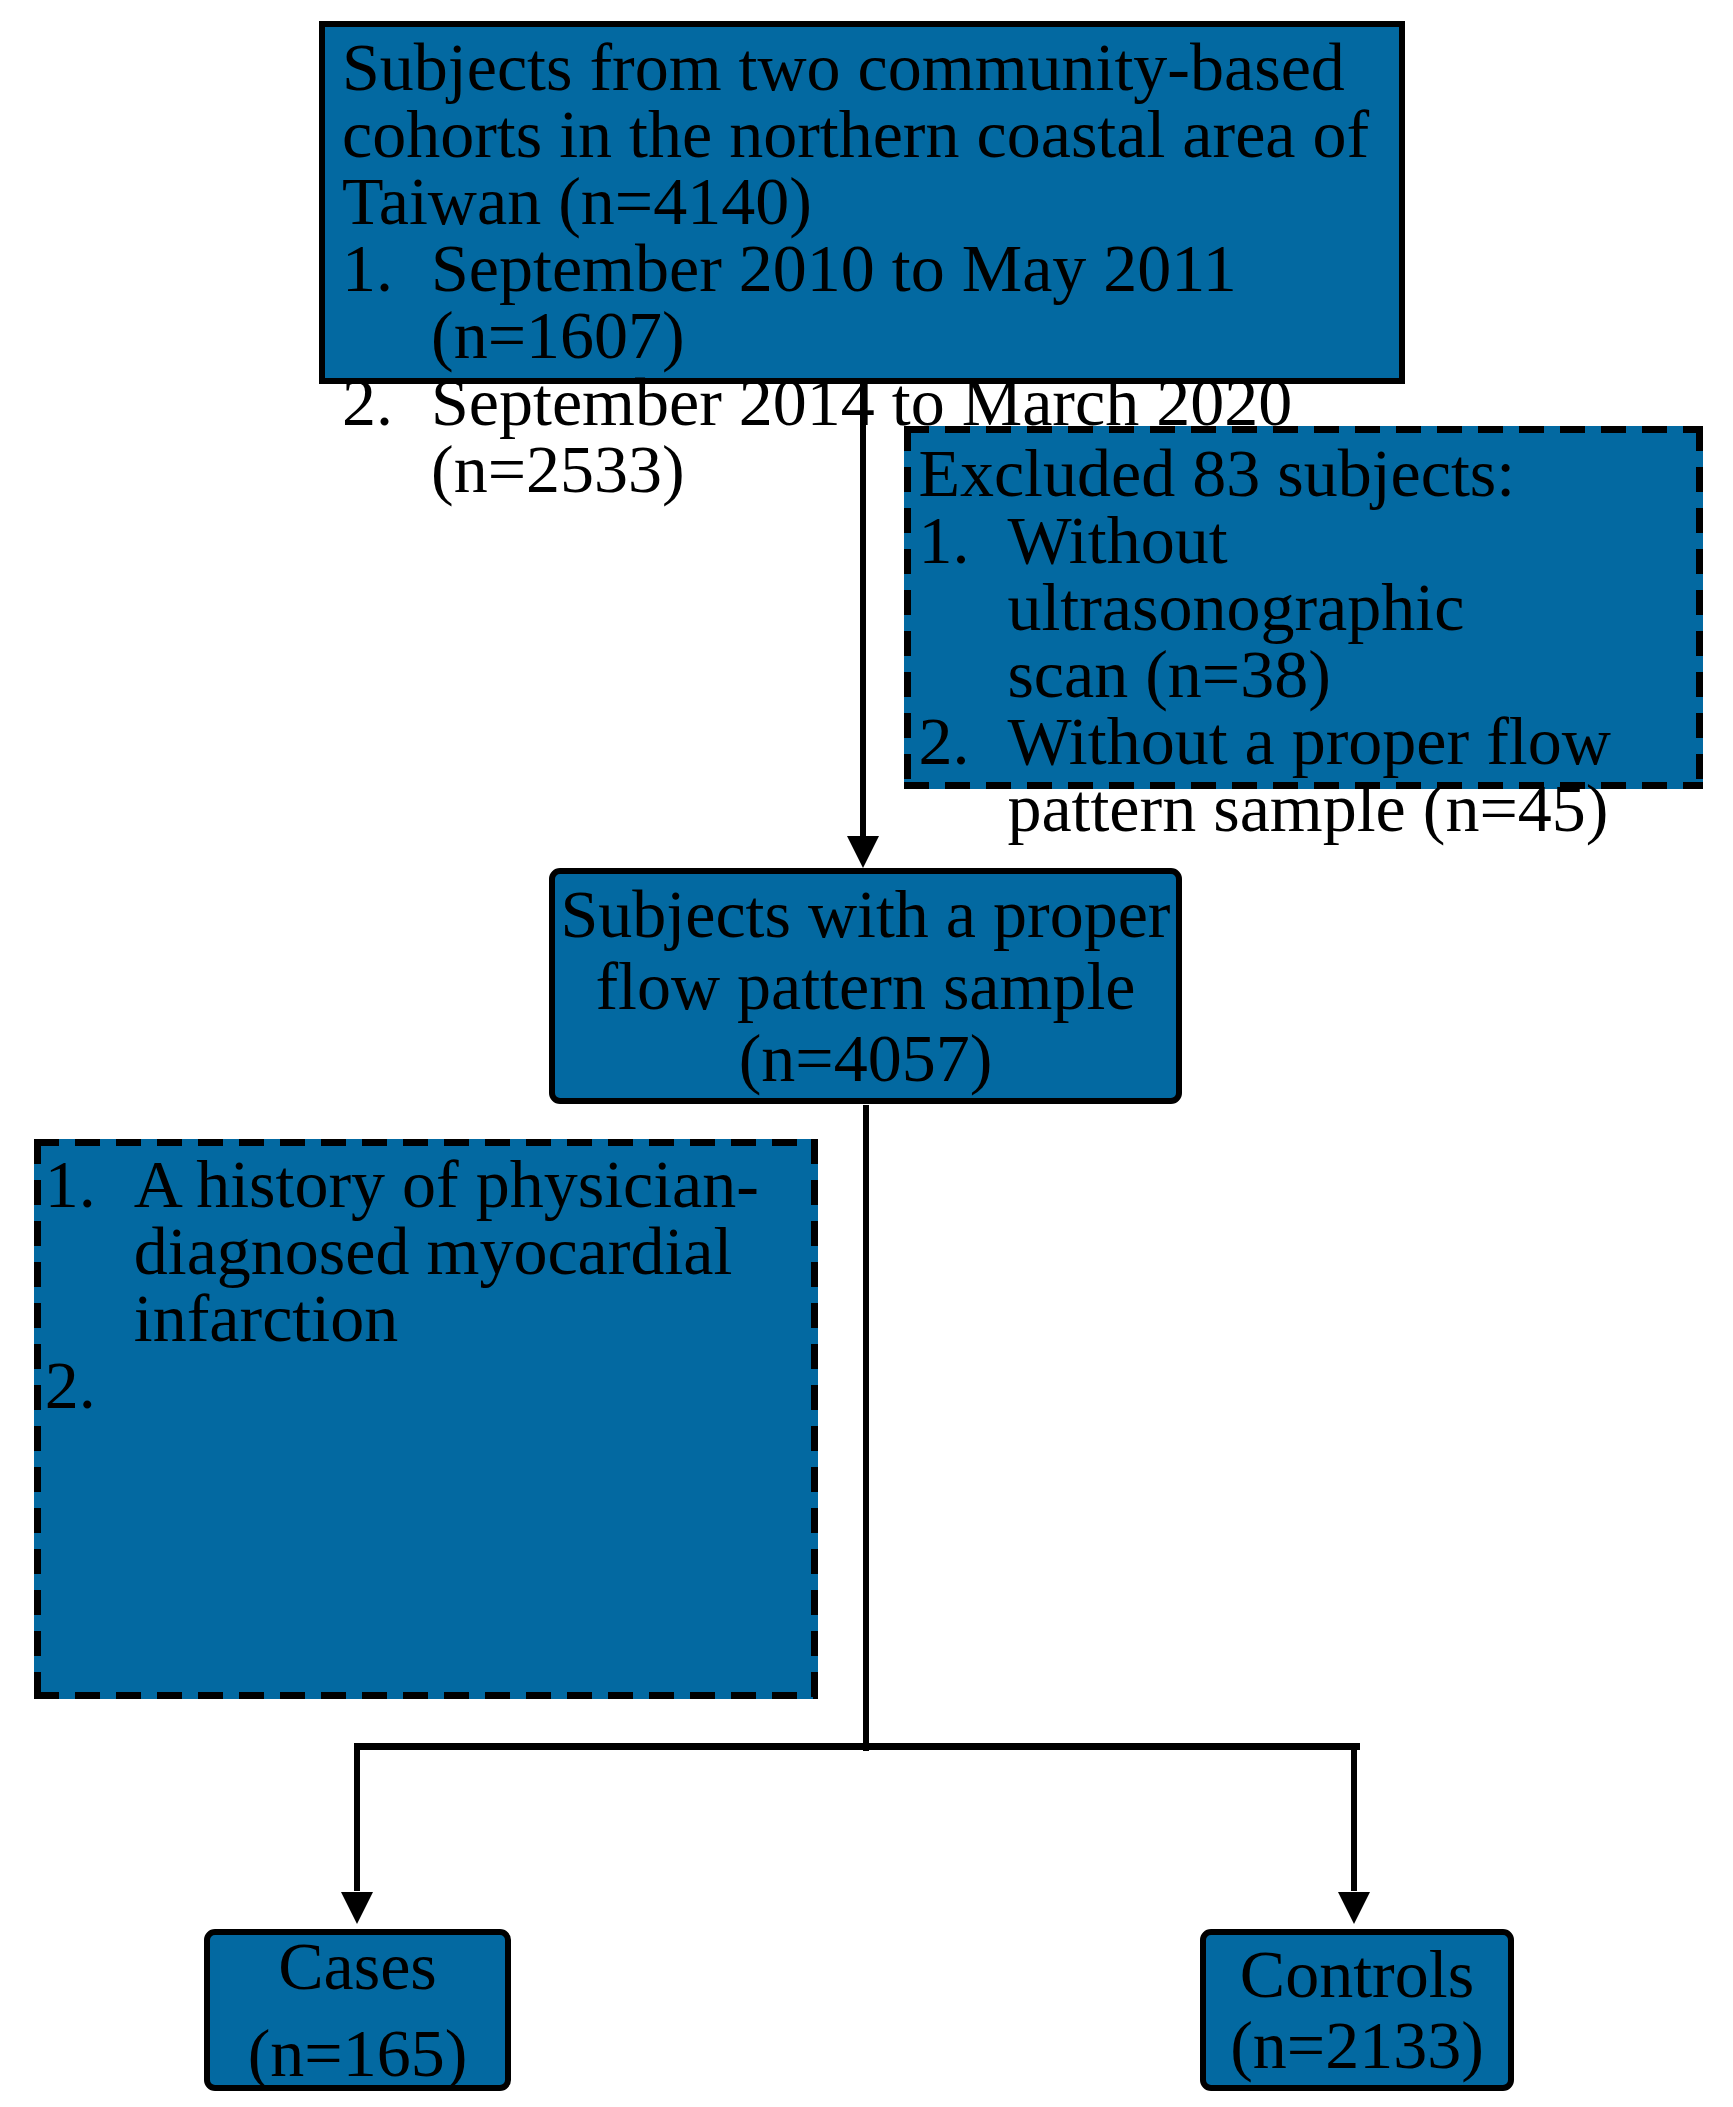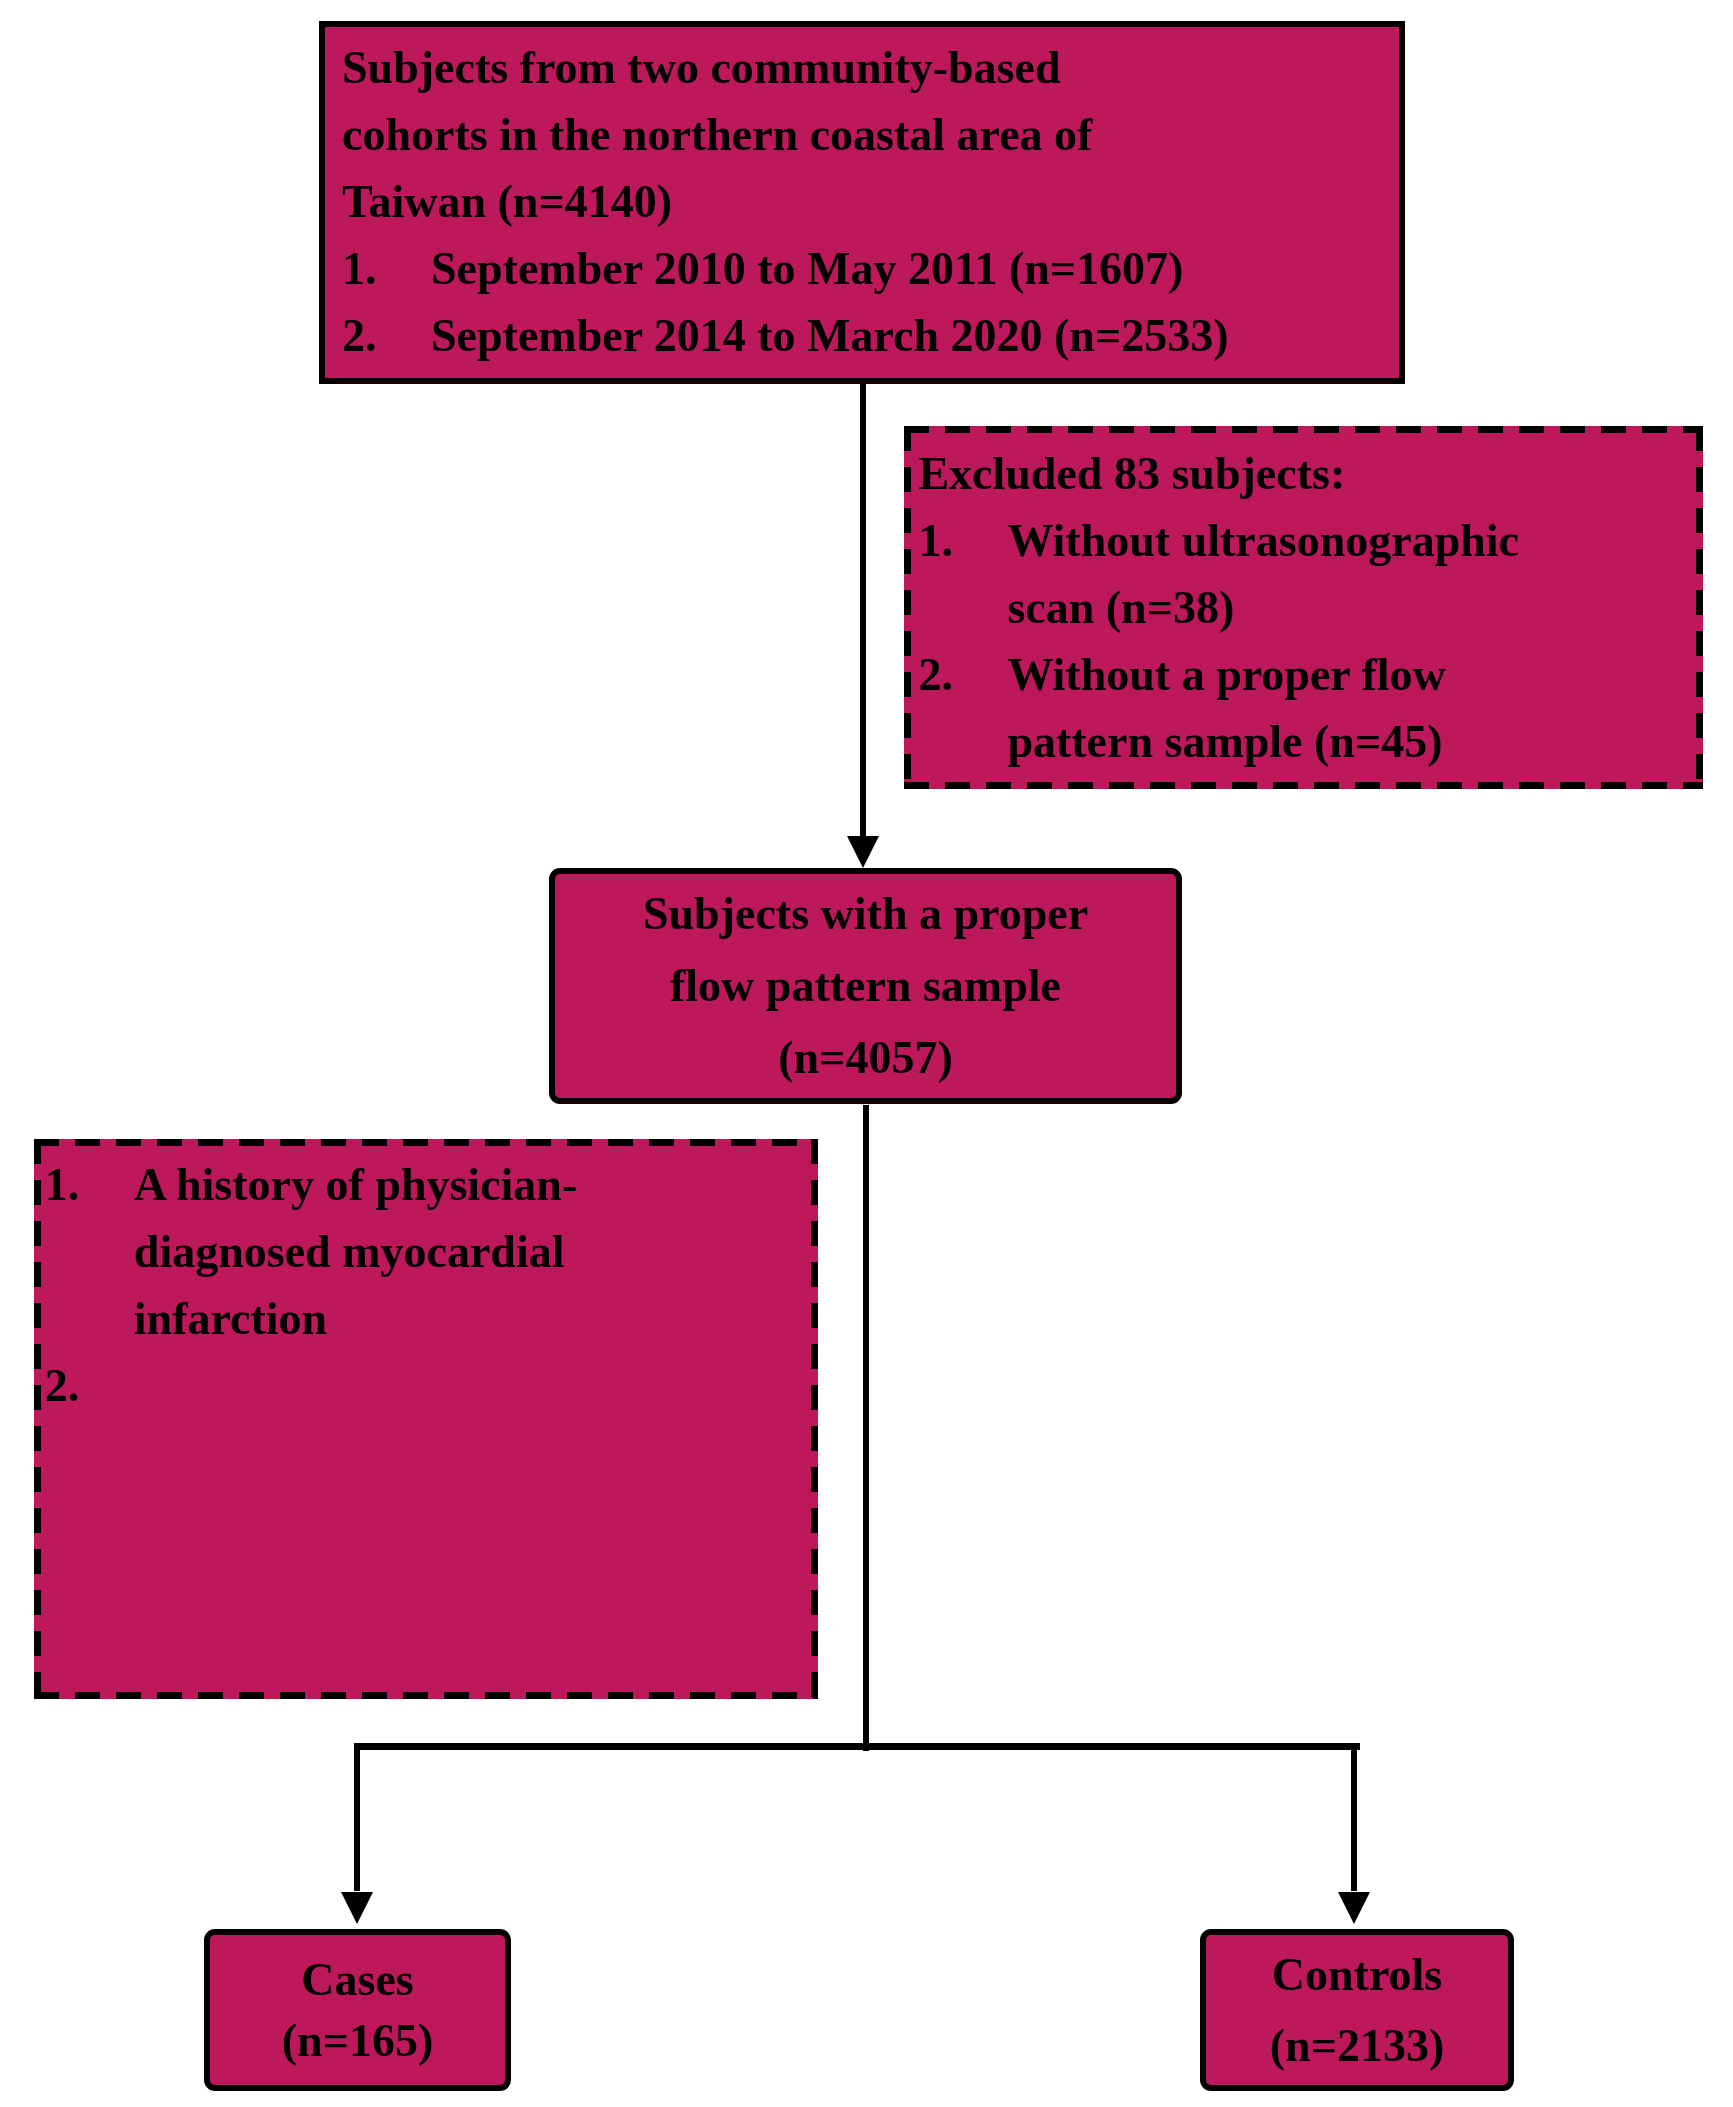--- a/index.html
+++ b/index.html
@@ -15,24 +15,23 @@
     background: #ffffff;
     font-family: "Liberation Serif", "DejaVu Serif", serif;
     color: #000000;
     overflow: hidden;
   }
 
   
   .box {
     position: absolute;
     box-sizing: border-box;
-    background: #be185d;
-    font-size: 46px;
+    background: #0369a1;
+    font-size: 68px;
     line-height: 67px;
-    font-weight: bold;
   }
   .solid-box {
     border: 6.6px solid #000000;
   }
   .dashed-box {
     border: none;
   }
   
   .dash-edge { position: absolute; }
   .dash-h {
@@ -80,21 +79,21 @@
   #box-cohort .box-content { padding: 7.2px 15.6px 0 17px; }
 
   #box-excluded { left: 904px; top: 426px;  width: 799px; height: 363px; }
   #box-excluded .box-content { padding: 14.4px 12px 0 14.4px; }
 
   #box-proper   { left: 549px;  top: 868px; width: 633px; height: 236px; line-height: 72px; }
 
   #box-criteria { left: 34px;   top: 1139px; width: 784px; height: 560px; }
   #box-criteria .box-content { padding: 12px 8.4px 0 10.8px; }
 
-  #box-cases    { left: 204px;  top: 1929px; width: 307px;  height: 162px; line-height: 61px; }
+  #box-cases    { left: 204px;  top: 1929px; width: 307px;  height: 162px; line-height: 87px; }
   #box-controls { left: 1200px; top: 1929px; width: 314px;  height: 162px; line-height: 71px; }
 
   
   .line {
     position: absolute;
     background: #000000;
   }
   .arrowhead {
     position: absolute;
     width: 0;

